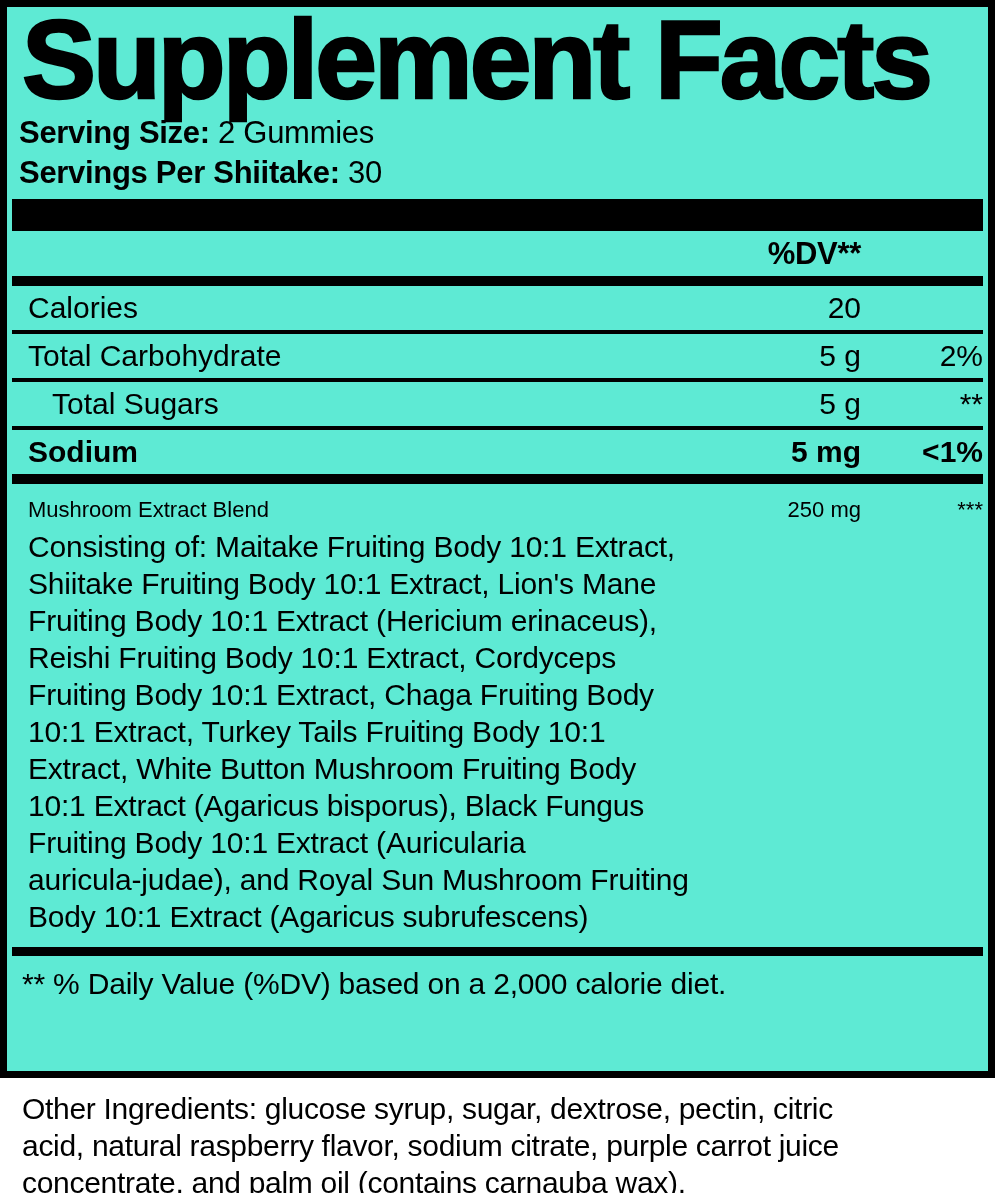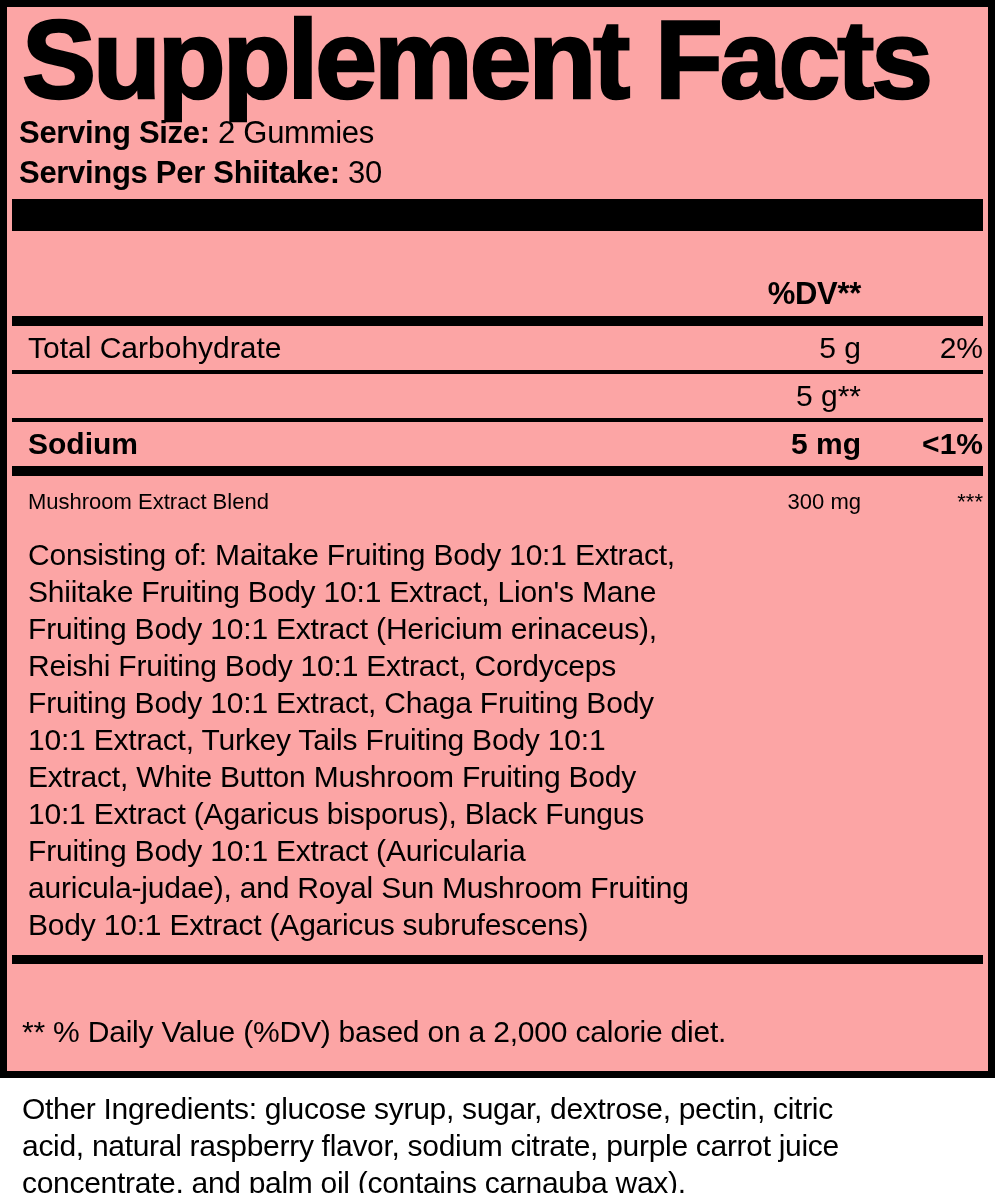--- a/index.html
+++ b/index.html
@@ -2,21 +2,21 @@
 <html><head>
 <meta charset="utf-8">
 <style>
   * { margin:0; padding:0; box-sizing:border-box; }
   html,body { width:1000px; height:1193px; background:#ffffff; overflow:hidden; }
   body { font-family:"Liberation Sans", sans-serif; color:#000; }
 
   .label-box{
     width:995px; height:1078px;
     border:7px solid #000;
-    background:#fca5a5;
+    background:#5eead4;
   }
   .inner{ padding:0 5px; }
 
   .title{
     font-weight:bold;
     font-size:111px;
     letter-spacing:-3px;
     line-height:90px;
     margin:8px 0 8px 10px;
     -webkit-text-stroke:2.5px #000;
@@ -38,21 +38,21 @@
   .hdr-row{
     display:grid;
     grid-template-columns:1fr auto 122px;
     align-items:center;
     font-weight:bold;
     font-size:31px;
     line-height:45px;
     letter-spacing:-0.3px;
   }
   .hdr-amount{ text-align:right; }
-  .hdr-dv{ text-align:center;margin-top:40px; }
+  .hdr-dv{ text-align:center; }
 
   .row{
     display:grid;
     grid-template-columns:1fr auto 122px;
     align-items:center;
     font-size:30px;
     line-height:36px;
     padding:4px 0;
     border-bottom:4px solid #000;
   }
@@ -72,25 +72,24 @@
   }
   .blend-head .nm{ padding-left:16px; }
   .blend-head .amt{ text-align:right; }
   .blend-head .dv{ text-align:right; }
   .blend-desc{
     font-size:30px;
     line-height:37px;
     padding-left:16px;
     letter-spacing:-0.2px;
     white-space:pre-line;
-    margin-top:16px;
   }
 
   .footnotes{ padding:8px 0 0 10px; }
-  .footnote{ font-size:30px; line-height:40px; letter-spacing:-0.2px;margin-top:40px; }
+  .footnote{ font-size:30px; line-height:40px; letter-spacing:-0.2px; }
 
   .other-ingredients{
     margin:12px 20px 0 22px;
     font-size:30px;
     line-height:37px;
     letter-spacing:-0.3px;
     white-space:pre-line;
   }
   .other-ingredients b{ font-weight:normal; }
 </style>
@@ -108,43 +107,49 @@
 
     <div class="bar-thick"></div>
 
     <div class="hdr-row">
       <span></span>
       <span class="hdr-dv">%DV**</span>
     </div>
 
     <div class="bar-med"></div>
 
+    <div class="row">
+      <span class="nm">Calories</span>
+      <span class="amt">20</span>
+      <span class="dv"></span>
+    </div>
 
     <div class="row">
       <span class="nm">Total Carbohydrate</span>
       <span class="amt">5 g</span>
       <span class="dv">2%</span>
     </div>
 
     <div class="row ind1">
+      <span class="nm">Total Sugars</span>
       <span class="amt">5 g</span>
       <span class="dv">**</span>
     </div>
 
 
     <div class="row last">
       <span class="nm">Sodium</span>
       <span class="amt">5 mg</span>
       <span class="dv">&lt;1%</span>
     </div>
 
     <div class="blend">
       <div class="blend-head">
         <span class="nm">Mushroom Extract Blend</span>
-        <span class="amt">300 mg</span>
+        <span class="amt">250 mg</span>
         <span class="dv">***</span>
       </div>
       <div class="blend-desc">Consisting of: Maitake Fruiting Body 10:1 Extract,
 Shiitake Fruiting Body 10:1 Extract, Lion's Mane
 Fruiting Body 10:1 Extract (Hericium erinaceus),
 Reishi Fruiting Body 10:1 Extract, Cordyceps
 Fruiting Body 10:1 Extract, Chaga Fruiting Body
 10:1 Extract, Turkey Tails Fruiting Body 10:1
 Extract, White Button Mushroom Fruiting Body
 10:1 Extract (Agaricus bisporus), Black Fungus

